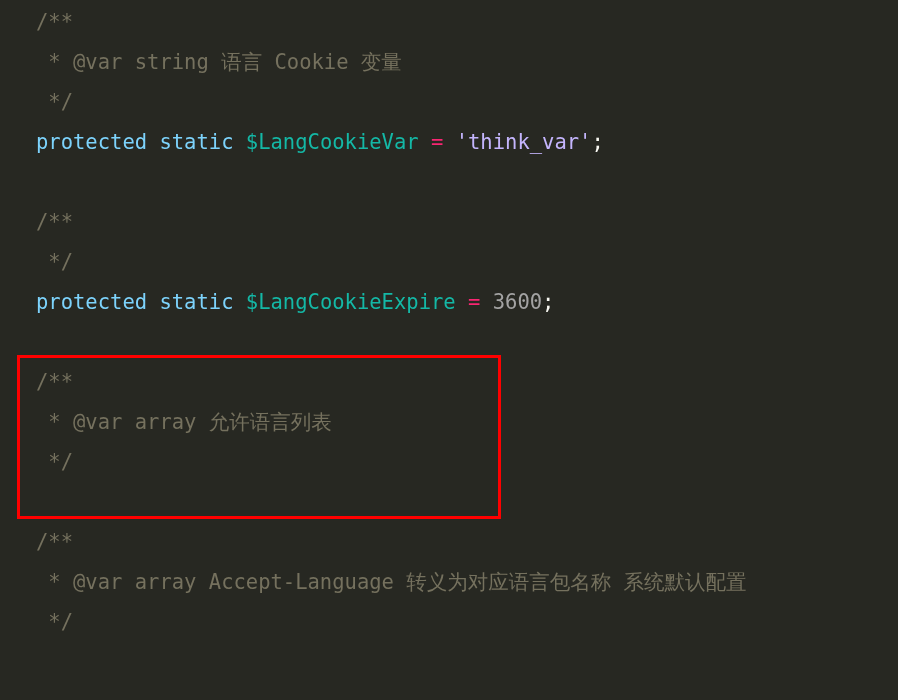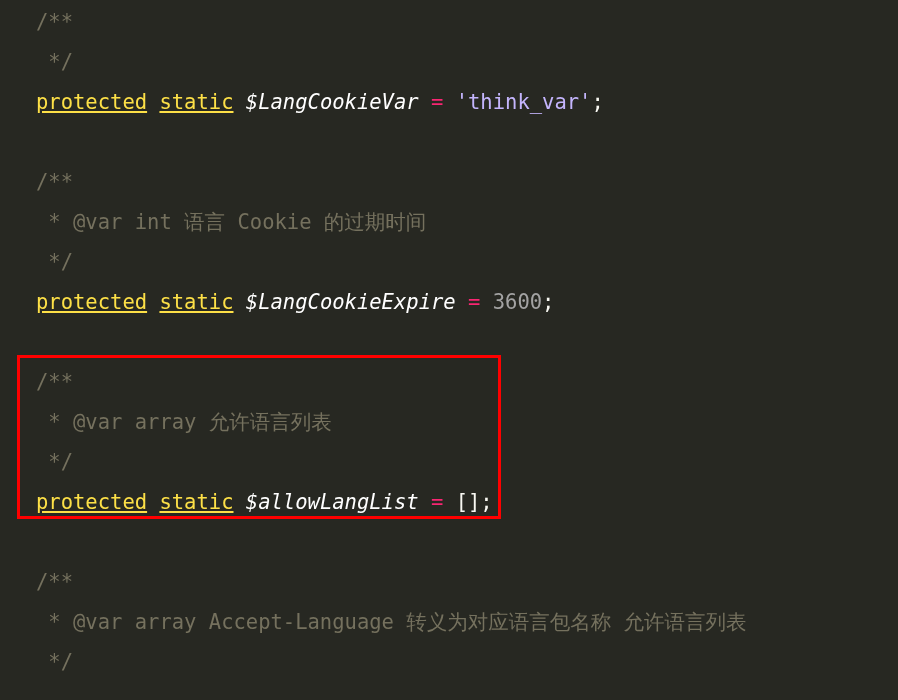--- a/index.html
+++ b/index.html
@@ -42,22 +42,22 @@
     box-sizing: border-box;
     color: #f8f8f2;
   }
 
   .line.blank {
     height: 40px;
   }
 
   
   .tok-comment  { color: #75715e; }
-  .tok-keyword  { color: #fde047; font-weight: normal; text-decoration: underline; }
-  .tok-variable { color: #ffffff; font-style: italic; }
+  .tok-keyword  { color: #7dd3fc; font-weight: normal; }
+  .tok-variable { color: #14b8a6; }
   .tok-operator { color: #f92672; }
   .tok-string   { color: #c4b5fd; }
   .tok-number   { color: #a3a3a3; }
   .tok-punct    { color: #f8f8f2; }
 
   
   #highlight-box {
     position: absolute;
     left: 17px;
     top: 355px;
@@ -70,40 +70,39 @@
   }
 </style>
 </head>
 <body>
 
 <div id="editor" style="background: rgb(39, 40, 34);">
 
   <div class="code-area">
 
     <div class="line"><span class="tok-comment">/**</span></div>
+    <div class="line"><span class="tok-comment"> * @var string 语言 Cookie 变量</span></div>
     <div class="line"><span class="tok-comment"> */</span></div>
     <div class="line"><span class="tok-keyword">protected</span><span class="tok-punct"> </span><span class="tok-keyword">static</span><span class="tok-punct"> </span><span class="tok-variable">$LangCookieVar</span><span class="tok-punct"> </span><span class="tok-operator">=</span><span class="tok-punct"> </span><span class="tok-string">'think_var'</span><span class="tok-punct">;</span></div>
 
     <div class="line blank"></div>
 
     <div class="line"><span class="tok-comment">/**</span></div>
-    <div class="line"><span class="tok-comment"> * @var int 语言 Cookie 的过期时间</span></div>
     <div class="line"><span class="tok-comment"> */</span></div>
     <div class="line"><span class="tok-keyword">protected</span><span class="tok-punct"> </span><span class="tok-keyword">static</span><span class="tok-punct"> </span><span class="tok-variable">$LangCookieExpire</span><span class="tok-punct"> </span><span class="tok-operator">=</span><span class="tok-punct"> </span><span class="tok-number">3600</span><span class="tok-punct">;</span></div>
 
     <div class="line blank"></div>
 
     <div class="line"><span class="tok-comment">/**</span></div>
     <div class="line"><span class="tok-comment"> * @var array 允许语言列表</span></div>
     <div class="line"><span class="tok-comment"> */</span></div>
-    <div class="line"><span class="tok-keyword">protected</span><span class="tok-punct"> </span><span class="tok-keyword">static</span><span class="tok-punct"> </span><span class="tok-variable">$allowLangList</span><span class="tok-punct"> </span><span class="tok-operator">=</span><span class="tok-punct"> </span><span class="tok-punct">[]</span><span class="tok-punct">;</span></div>
 
     <div class="line blank"></div>
 
     <div class="line"><span class="tok-comment">/**</span></div>
-    <div class="line"><span class="tok-comment"> * @var array Accept-Language 转义为对应语言包名称 允许语言列表</span></div>
+    <div class="line"><span class="tok-comment"> * @var array Accept-Language 转义为对应语言包名称 系统默认配置</span></div>
     <div class="line"><span class="tok-comment"> */</span></div>
 
   </div>
 
   <div id="highlight-box" style="left: 17px; top: 355px; width: 484px; height: 164px; border-color: rgb(255, 0, 0);"></div>
 
 </div>
 
 </body></html>

